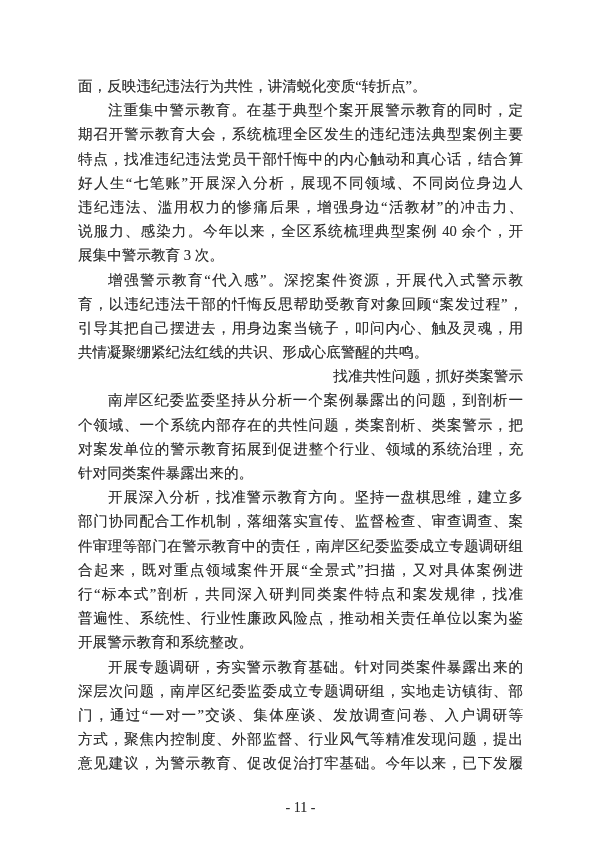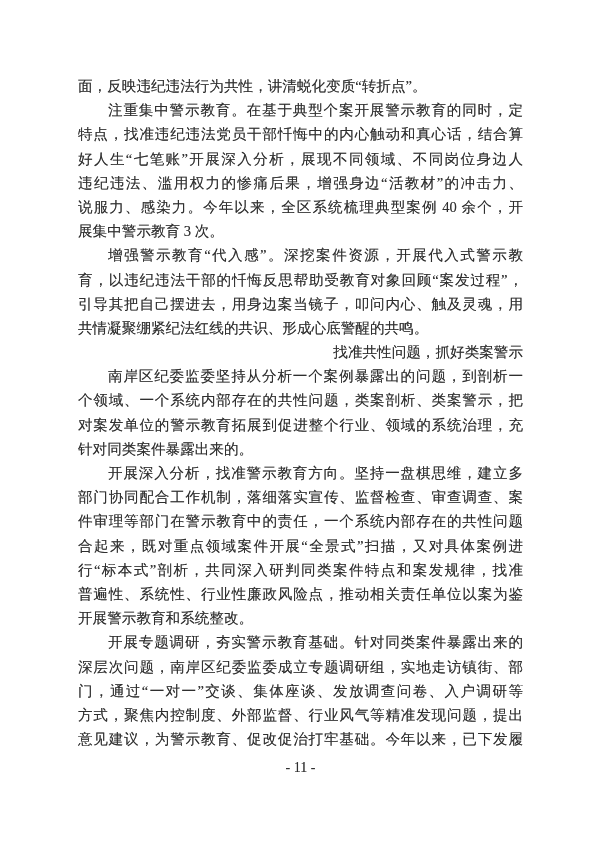--- a/index.html
+++ b/index.html
@@ -39,53 +39,54 @@
     text-indent: 30px;
     text-align: right;
   }
   .line.justify {
     text-align: justify;
     text-align-last: justify;
     text-justify: inter-ideograph;
   }
   .page-footer {
     width: 445px;
-    margin-top: 8px;
+    margin-top: 24px;
     text-align: center;
     font-size: 14px;
     line-height: 18px;
     color: #2f2f2f;
     text-shadow: 0 0 0.4px rgba(70, 70, 70, 0.6);
     font-family: "Liberation Serif", "DejaVu Serif", serif;
   }
 </style>
 </head>
 <body>
 
 <div class="page">
   <div class="body-text">
       <div class="line">面，反映违纪违法行为共性，讲清蜕化变质“转折点”。</div>
       <div class="line indent justify">注重集中警示教育。在基于典型个案开展警示教育的同时，定</div>
+      <div class="line justify">期召开警示教育大会，系统梳理全区发生的违纪违法典型案例主要</div>
       <div class="line justify">特点，找准违纪违法党员干部忏悔中的内心触动和真心话，结合算</div>
       <div class="line justify">好人生“七笔账”开展深入分析，展现不同领域、不同岗位身边人</div>
       <div class="line justify">违纪违法、滥用权力的惨痛后果，增强身边“活教材”的冲击力、</div>
       <div class="line justify">说服力、感染力。今年以来，全区系统梳理典型案例 40 余个，开</div>
       <div class="line">展集中警示教育 3 次。</div>
       <div class="line indent justify">增强警示教育“代入感”。深挖案件资源，开展代入式警示教</div>
       <div class="line justify">育，以违纪违法干部的忏悔反思帮助受教育对象回顾“案发过程”，</div>
       <div class="line justify">引导其把自己摆进去，用身边案当镜子，叩问内心、触及灵魂，用</div>
       <div class="line">共情凝聚绷紧纪法红线的共识、形成心底警醒的共鸣。</div>
       <div class="line indent">找准共性问题，抓好类案警示</div>
       <div class="line indent justify">南岸区纪委监委坚持从分析一个案例暴露出的问题，到剖析一</div>
       <div class="line justify">个领域、一个系统内部存在的共性问题，类案剖析、类案警示，把</div>
       <div class="line justify">对案发单位的警示教育拓展到促进整个行业、领域的系统治理，充</div>
       <div class="line">针对同类案件暴露出来的。</div>
       <div class="line indent justify">开展深入分析，找准警示教育方向。坚持一盘棋思维，建立多</div>
       <div class="line justify">部门协同配合工作机制，落细落实宣传、监督检查、审查调查、案</div>
-      <div class="line justify">件审理等部门在警示教育中的责任，一个系统内部存在的共性问题</div>
+      <div class="line justify">件审理等部门在警示教育中的责任，南岸区纪委监委成立专题调研组</div>
       <div class="line justify">合起来，既对重点领域案件开展“全景式”扫描，又对具体案例进</div>
       <div class="line justify">行“标本式”剖析，共同深入研判同类案件特点和案发规律，找准</div>
       <div class="line justify">普遍性、系统性、行业性廉政风险点，推动相关责任单位以案为鉴</div>
       <div class="line">开展警示教育和系统整改。</div>
       <div class="line indent justify">开展专题调研，夯实警示教育基础。针对同类案件暴露出来的</div>
       <div class="line justify">深层次问题，南岸区纪委监委成立专题调研组，实地走访镇街、部</div>
       <div class="line justify">门，通过“一对一”交谈、集体座谈、发放调查问卷、入户调研等</div>
       <div class="line justify">方式，聚焦内控制度、外部监督、行业风气等精准发现问题，提出</div>
       <div class="line justify">意见建议，为警示教育、促改促治打牢基础。今年以来，已下发履</div>
     </div>

